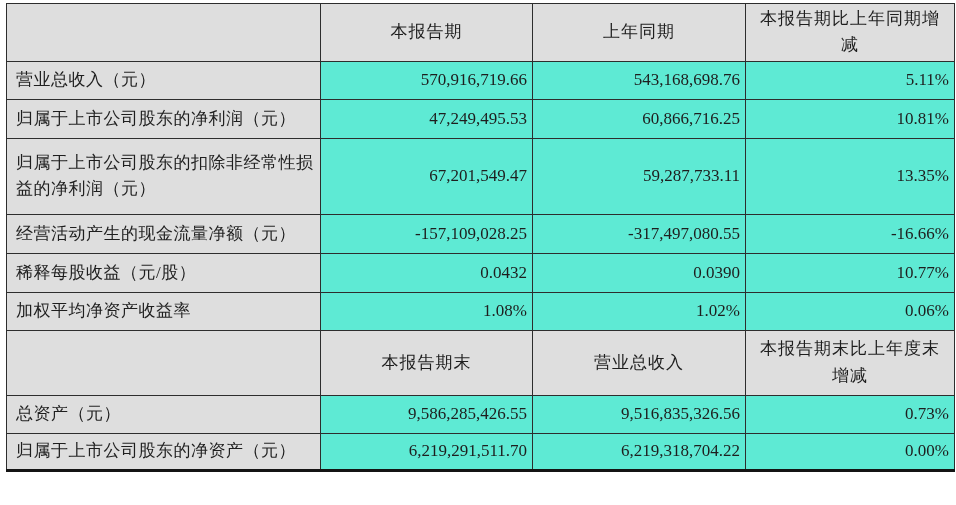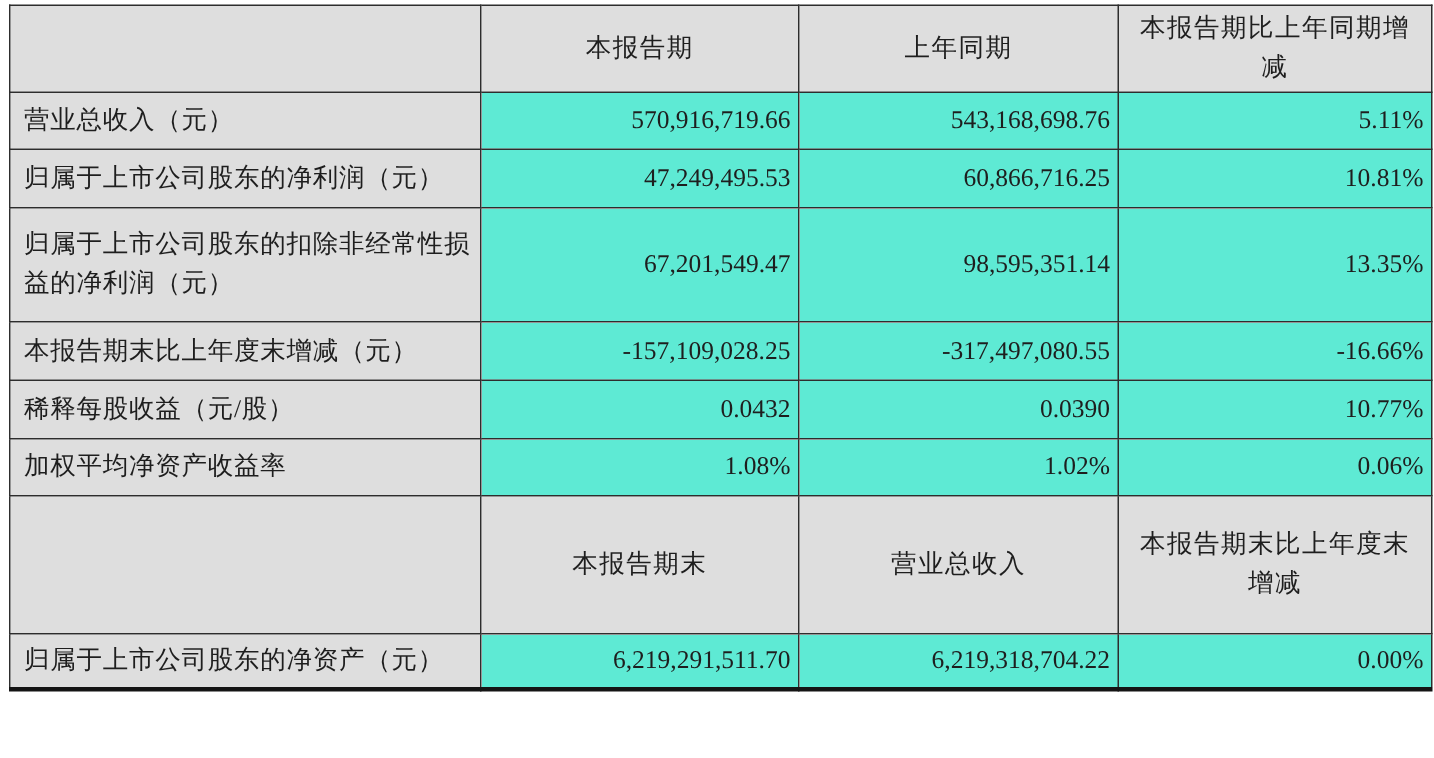--- a/index.html
+++ b/index.html
@@ -47,21 +47,21 @@
   td.num {
     background: #5eead4;
     text-align: right;
     padding-right: 5px;
     font-variant-numeric: lining-nums;
   }
   tr.h36 { height: 36px; }
   tr.h38 { height: 38px; }
   tr.h39 { height: 39px; }
   tr.h76 { height: 76px; }
-  tr.h77 { height: 92px; margin-left: 28px; }
+  tr.h77 { height: 65px; margin-left: 28px; }
   tr.h37 { height: 37px; }
 </style>
 </head>
 <body>
 
 <table class="report-table">
   <colgroup>
     <col class="c1">
       <col class="c2">
       <col class="c3">
@@ -85,26 +85,26 @@
     <tr class="h39">
       <td class="label">归属于上市公司股东的净利润（元）</td>
       <td class="num">47,249,495.53</td>
       <td class="num">60,866,716.25</td>
       <td class="num">10.81%</td>
     </tr>
 
     <tr class="h76">
       <td class="label">归属于上市公司股东的扣除非经常性损益的净利润（元）</td>
       <td class="num">67,201,549.47</td>
-      <td class="num">98,595,351.14</td>
+      <td class="num">59,287,733.11</td>
       <td class="num">13.35%</td>
     </tr>
 
     <tr class="h39">
-      <td class="label">本报告期末比上年度末增减（元）</td>
+      <td class="label">经营活动产生的现金流量净额（元）</td>
       <td class="num">-157,109,028.25</td>
       <td class="num">-317,497,080.55</td>
       <td class="num">-16.66%</td>
     </tr>
 
 
     <tr class="h39">
       <td class="label">稀释每股收益（元/股）</td>
       <td class="num">0.0432</td>
       <td class="num">0.0390</td>
@@ -118,20 +118,26 @@
       <td class="num">0.06%</td>
     </tr>
 
     <tr class="h77">
       <td class="head"></td>
       <td class="head">本报告期末</td>
       <td class="head">营业总收入</td>
       <td class="head">本报告期末比上年度末增减</td>
     </tr>
 
+    <tr class="h38">
+      <td class="label">总资产（元）</td>
+      <td class="num">9,586,285,426.55</td>
+      <td class="num">9,516,835,326.56</td>
+      <td class="num">0.73%</td>
+    </tr>
 
     <tr class="h37">
       <td class="label">归属于上市公司股东的净资产（元）</td>
       <td class="num">6,219,291,511.70</td>
       <td class="num">6,219,318,704.22</td>
       <td class="num">0.00%</td>
     </tr>
   </tbody>
 </table>
 

